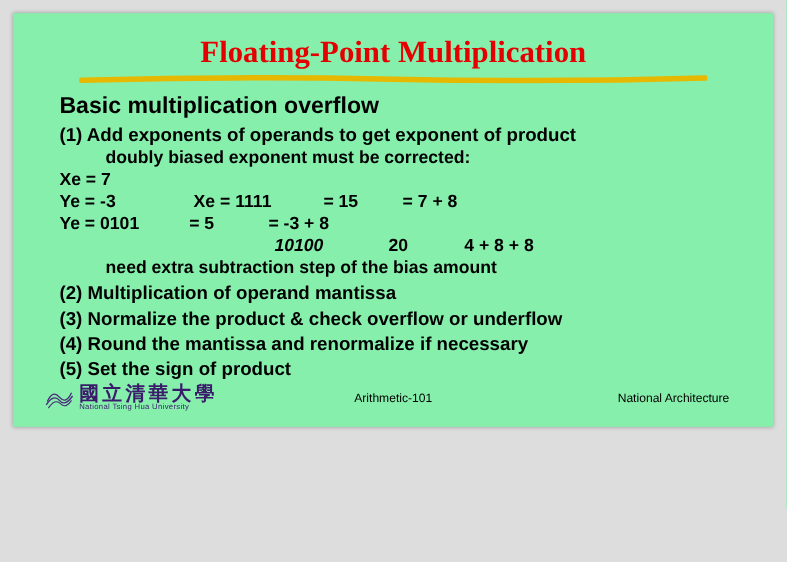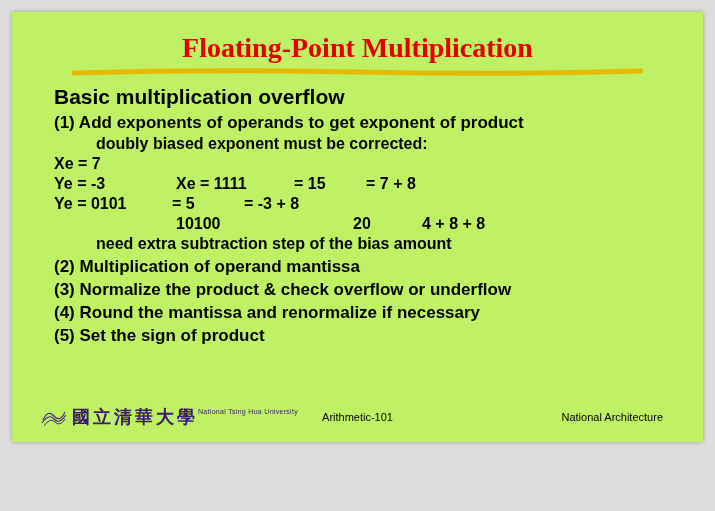--- a/index.html
+++ b/index.html
@@ -5,24 +5,24 @@
   body {
     margin: 0;
     padding: 0;
     background: #ddd;
     width: 715px;
     height: 511px;
     overflow: hidden;
     font-family: "Century Gothic", "Trebuchet MS", Arial, sans-serif;
   }
   .slide {
-    background: #bef264;
+    background: #86efac;
     margin: 12px;
     width: 691px;
-    height: 430px;
+    height: 376px;
     box-shadow: 0 0 4px rgba(0,0,0,0.3);
     position: relative;
     box-sizing: border-box;
   }
   .title {
     color: #e40000;
     font-family: "Comic Sans MS", cursive;
     font-weight: bold;
     font-size: 28px;
     text-align: center;
@@ -88,21 +88,21 @@
     margin-left: 28px;
     color: #4a2a7a;
   }
   .logo-mark {
     width: 28px;
     height: 22px;
     margin-right: 4px;
   }
   .logo-text-group {
     display: flex;
-    flex-direction: row;
+    flex-direction: column;
     line-height: 1;
   }
   .logo-cn {
     font-family: "Microsoft JhengHei", "SimSun", serif;
     font-size: 18px;
     font-weight: bold;
     letter-spacing: 3px;
     color: #3a1a6a;
   }
   .logo-en {
@@ -152,21 +152,21 @@
       <div class="eg-col3">=  15</div>
       <div class="eg-col4">=  7 + 8</div>
     </div>
     <div class="eg-row">
       <div class="eg-col2">Ye = 0101</div>
       <div class="eg-col3">=   5</div>
       <div class="eg-col4">= -3 + 8</div>
     </div>
     <div class="eg-row">
       <div class="eg-col1"></div>
-      <div class="eg-col2" style="padding-right:32px;">10100</div>
+      <div class="eg-col2" style="text-align:right;padding-right:32px;font-style:italic;">10100</div>
       <div class="eg-col3" style="text-align:center;">20</div>
       <div class="eg-col4" style="padding-left:24px;">4 + 8 + 8</div>
     </div>
 
     <div class="sub">need extra subtraction step of the bias amount</div>
 
     <div class="step">(2) Multiplication of operand mantissa</div>
     <div class="step">
       <span>(3) Normalize the product &amp; check overflow or underflow</span>
     </div>

